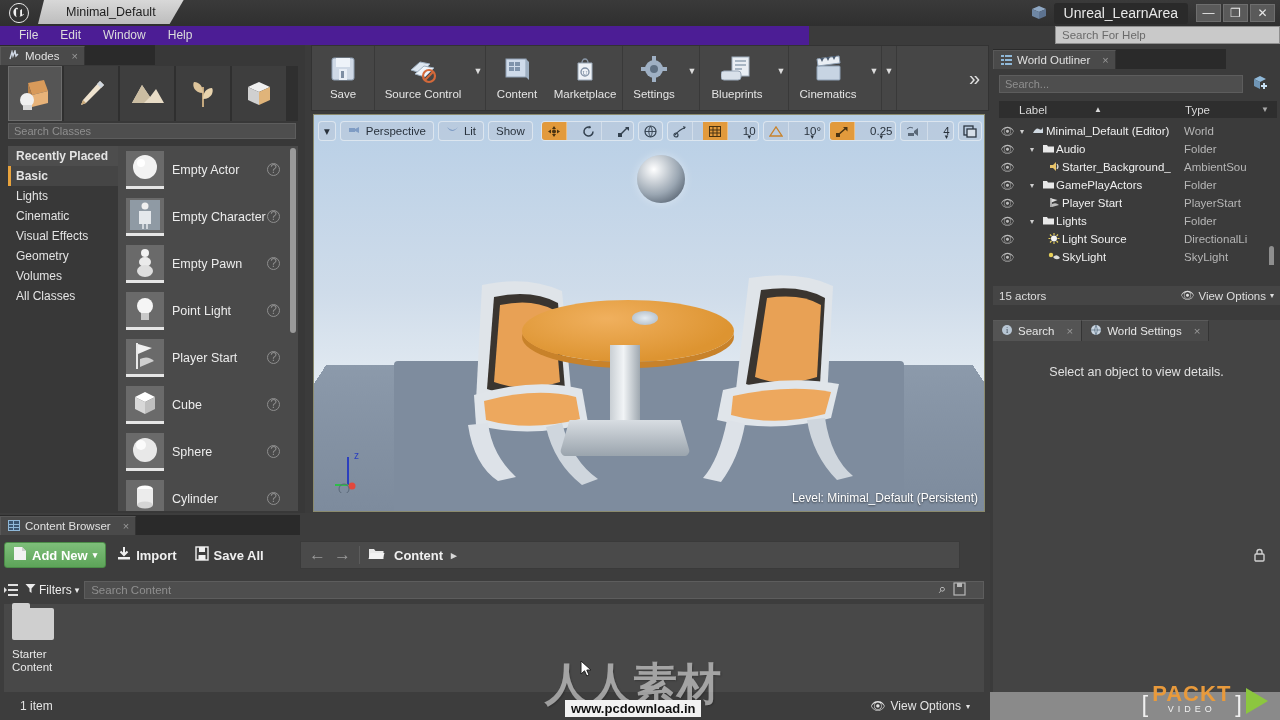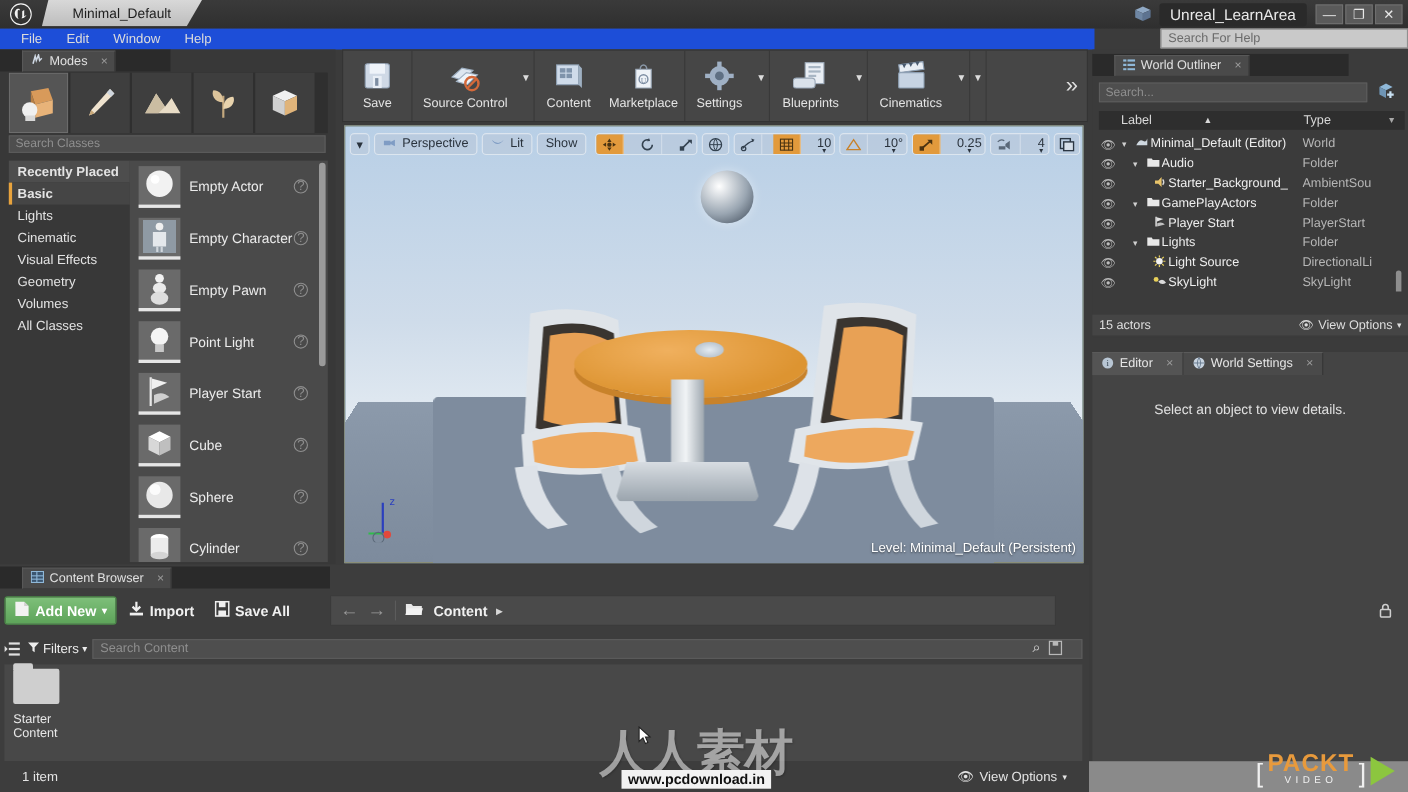--- a/index.html
+++ b/index.html
@@ -26,32 +26,32 @@
   .titlebar-right { position:absolute; right:0; top:0; height:26px; display:flex; align-items:center; }
   .app-name { color:#e9e9e9; font-size:14px; padding:2px 10px 3px 10px; background:#2a2a2a;
      border-radius:3px; margin-right:8px; }
   .proj-icon { width:18px; height:16px; margin-right:6px; position:relative; }
   .winbtn { width:25px; height:18px; margin-right:2px; background:#5a5a5a;
      border:1px solid #6e6e6e; color:#e8e8e8; font-size:12px; line-height:16px;
      text-align:center; }
   .winbtn.close { margin-right:5px; }
 
   
-  .menubar { position:absolute; left:0; top:26px; width:995px; height:19px;
-     background:#1d4ed8; display:flex; align-items:flex-end; padding-left:8px; }
+  .menubar { position:absolute; left:0; top:26px; width:809px; height:19px;
+     background:#4c1d95; display:flex; align-items:flex-end; padding-left:8px; }
   .menubar .mi { padding:0 11px; font-size:12px; color:#dcdcdc; line-height:19px; }
   .helpsearch { position:absolute; left:1055px; top:26px; width:225px; height:18px;
      background:#c9c9c9; border:1px solid #8f8f8f; color:#6a6a6a; font-size:11.5px;
      padding-left:6px; line-height:16px; }
 
   
   .panel-tabbar { height:20px; background:#2a2a2a; display:flex; align-items:flex-end; }
   .ptab { height:19px; background:#4a4a4a; display:flex; align-items:center;
      padding:0 6px 0 7px; font-size:11.5px; color:#e0e0e0;
-     border-top:1px solid #585858; border-left:1px solid #585858; border-right:1px solid #343434;margin-left:20px;}
+     border-top:1px solid #585858; border-left:1px solid #585858; border-right:1px solid #343434;}
   .ptab .tclose { color:#9a9a9a; margin-left:12px; font-size:11px;}
   .ptab .ticon { margin-right:5px; font-size:11px; }
 
   .modes { position:absolute; left:0; top:45px; width:305px; height:468px; background:#383838; }
   .mode-icons { position:absolute; left:8px; top:66px; width:290px; height:55px;
      background:#2f2f2f; display:flex; }
   .mode-btn { width:54px; height:55px; margin-right:2px; background:#3e3e3e;
      display:flex; align-items:center; justify-content:center; position:relative; overflow:hidden;}
   .mode-btn.sel { background:#555; box-shadow: inset 0 0 0 1px #6d6d6d; }
   .search-classes { position:absolute; left:8px; top:123px; width:288px; height:16px;
@@ -865,21 +865,21 @@
 
   <div class="details"></div>
   <div class="det-tabs">
     <div class="det-tab active">
       <span style="margin-right:5px;">
         <svg width="12" height="12" viewBox="0 0 12 12">
             <circle cx="6" cy="6" r="5" fill="#b8c6d4"></circle>
             <text x="6" y="9" font-size="8" text-anchor="middle" fill="#33414f" font-family="serif">i</text>
           </svg>
       </span>
-      <span>Editor</span>
+      <span>Search</span>
       <span class="tclose">×</span>
     </div>
     <div class="det-tab">
       <span style="margin-right:5px;">
         <svg width="12" height="12" viewBox="0 0 12 12">
             <circle cx="6" cy="6" r="5" fill="#c8d4e0"></circle>
             <path d="M1 6 h10 M6 1 q3 5 0 10 M6 1 q-3 5 0 10" fill="none" stroke="#64788c" stroke-width=".8"></path>
           </svg>
       </span>
       <span>World Settings</span>

